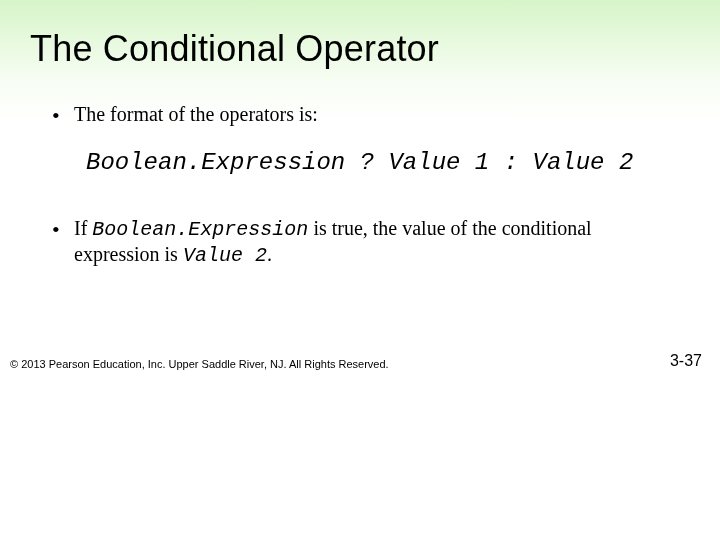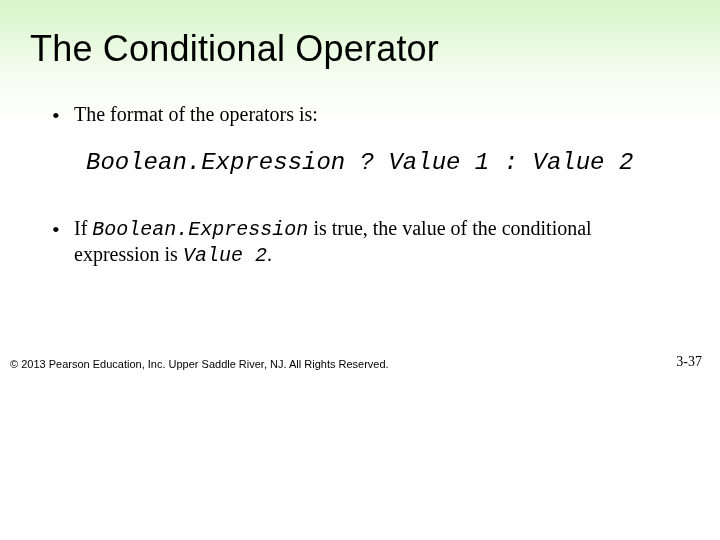--- a/index.html
+++ b/index.html
@@ -67,22 +67,22 @@
     left: 10px;
     bottom: 14px;
     font-family: Liberation Sans, sans-serif;
     font-size: 11px;
     color: #000;
   }
   .pagenum {
     position: absolute;
     right: 18px;
     bottom: 14px;
-    font-family: Liberation Serif, serif;
-    font-size: 14px;
+    font-family: Liberation Sans, sans-serif;
+    font-size: 16px;
     color: #000;
   }
 </style>
 </head>
 <body>
 
 <div class="slide">
 
   <h1 class="title">The Conditional Operator</h1>
 

